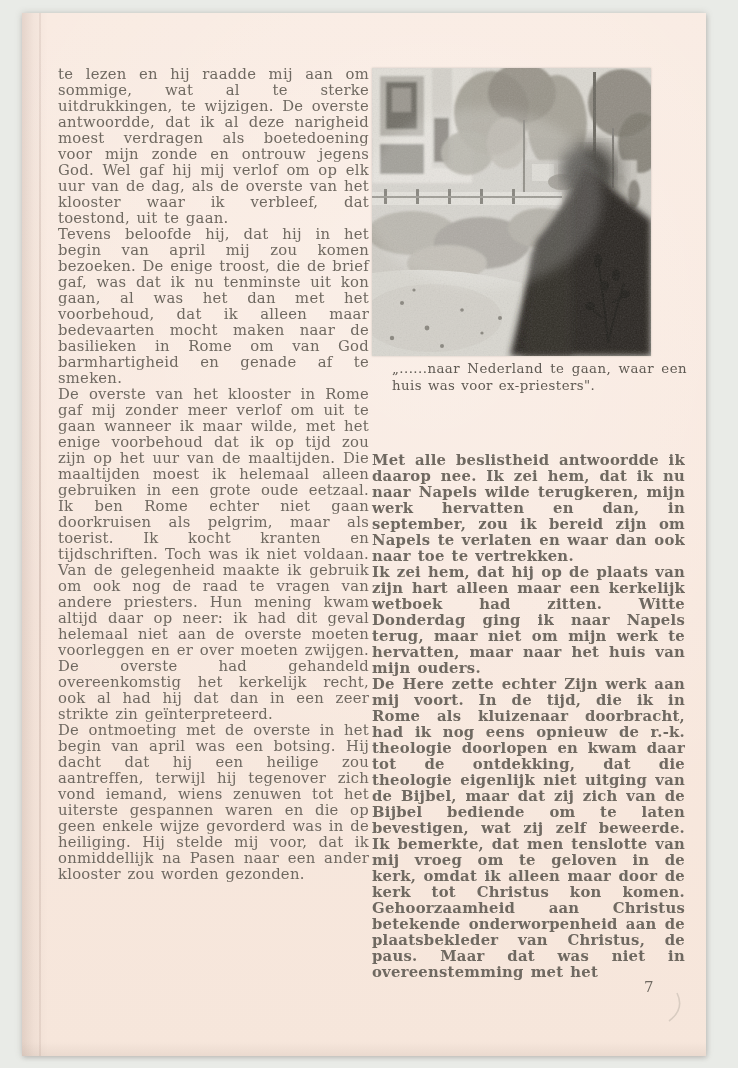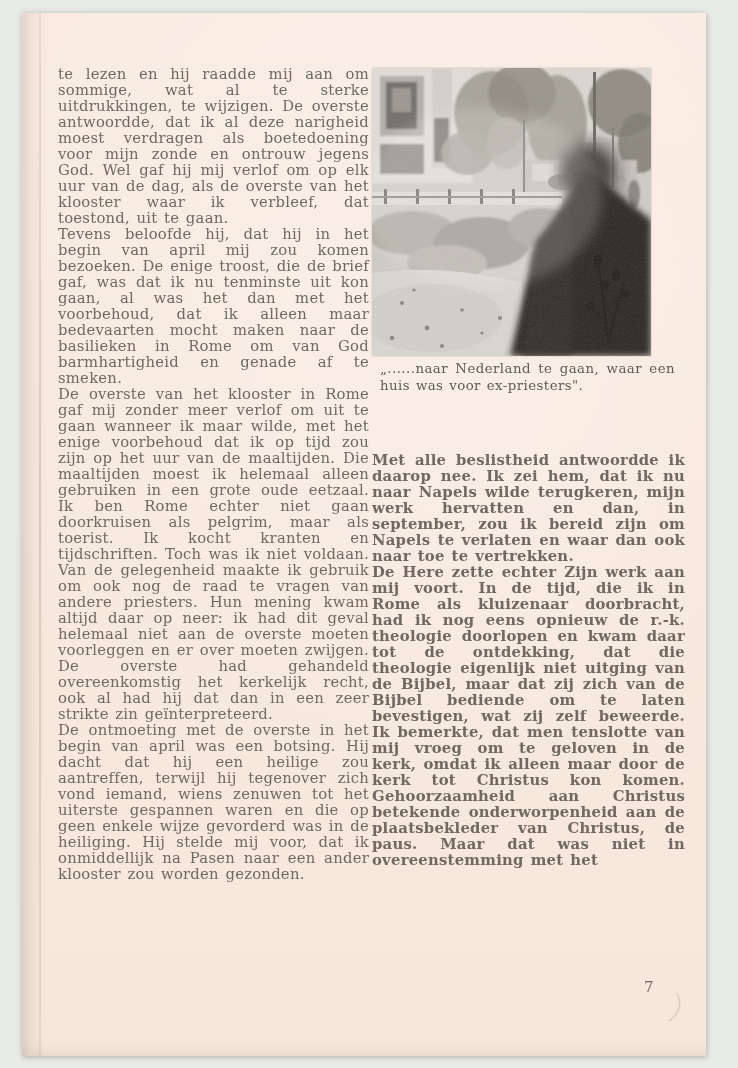--- a/index.html
+++ b/index.html
@@ -53,21 +53,21 @@
   .col-left{left:36px;top:53px;width:311px;}
   .col-right{left:350px;top:439px;width:313px;font-weight:bold;}
   
   .photo{
     position:absolute;left:350px;top:55px;width:279px;height:288px;
     background:#cfccc5;
     box-shadow:0 0 2px rgba(80,70,65,.25);
   }
   .photo svg{display:block;width:100%;height:100%;}
   .caption{
-    position:absolute;left:358px;top:348px;width:295px;
+    position:absolute;left:370px;top:348px;width:295px;
     color:var(--caption-ink);
     font-size:13.3px;line-height:16.5px;
     text-align:justify;
     letter-spacing:.45px;
     word-spacing:1.2px;
   }
   .page-number{
     position:absolute;left:350px;top:965px;width:282px;
     text-align:right;color:var(--ink);
     font-size:15px;letter-spacing:.5px;
@@ -198,20 +198,21 @@
         <ellipse cx="110" cy="130" rx="120" ry="90" fill="#ffffff" opacity=".18" filter="url(#blur6)"></ellipse>
 
         <rect x="0" y="0" width="279" height="288" filter="url(#grain)" opacity=".16"></rect>
       </svg>
     </div>
 
     <div class="caption">„......naar Nederland te gaan, waar een huis was voor ex-priesters".</div>
 
     <div class="col col-right">
         <p>Met alle beslistheid antwoordde ik daarop nee. Ik zei hem, dat ik nu naar Napels wilde terugkeren, mijn werk hervatten en dan, in september, zou ik bereid zijn om Napels te verlaten en waar dan ook naar toe te vertrekken.</p>
+        <p>Ik zei hem, dat hij op de plaats van zijn hart alleen maar een kerkelijk wetboek had zitten. Witte Donderdag ging ik naar Napels terug, maar niet om mijn werk te hervatten, maar naar het huis van mijn ouders.</p>
         <p>De Here zette echter Zijn werk aan mij voort. In de tijd, die ik in Rome als kluizenaar doorbracht, had ik nog eens opnieuw de r.-k. theologie doorlopen en kwam daar tot de ontdekking, dat die theologie eigenlijk niet uitging van de Bijbel, maar dat zij zich van de Bijbel bediende om te laten bevestigen, wat zij zelf beweerde. Ik bemerkte, dat men tenslotte van mij vroeg om te geloven in de kerk, omdat ik alleen maar door de kerk tot Christus kon komen. Gehoorzaamheid aan Christus betekende onderworpenheid aan de plaatsbekleder van Christus, de paus. Maar dat was niet in overeenstemming met het</p>
       </div>
 
     <div class="page-number">7</div>
 
     <svg class="curl" viewBox="0 0 90 46">
       <path d="M70,2 Q78,18 62,30" stroke="#c2b8ad" stroke-width="1.6" fill="none"></path>
     </svg>
   </div>
 

